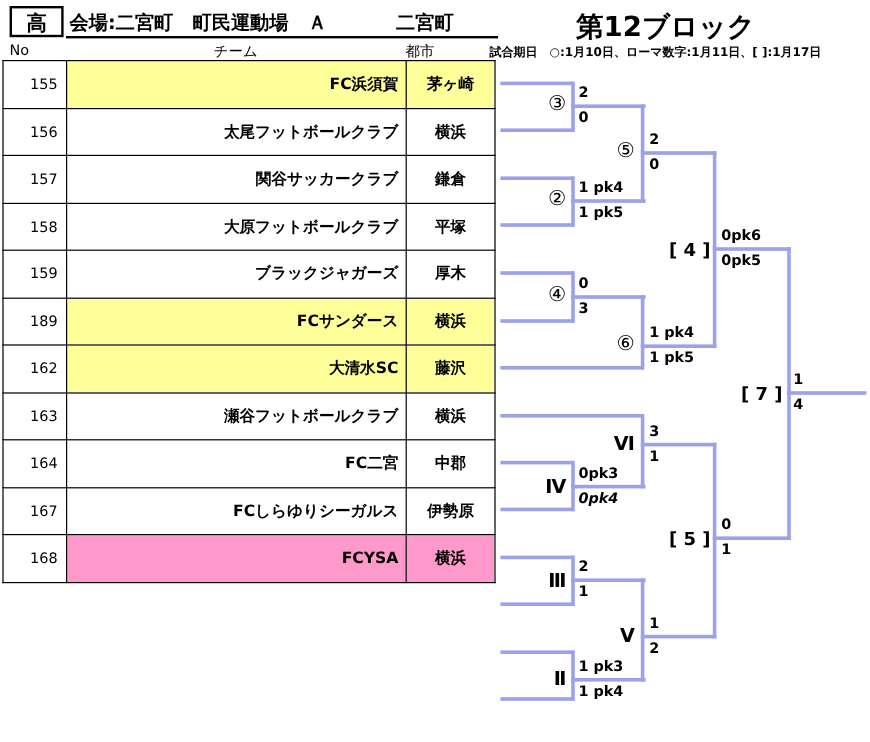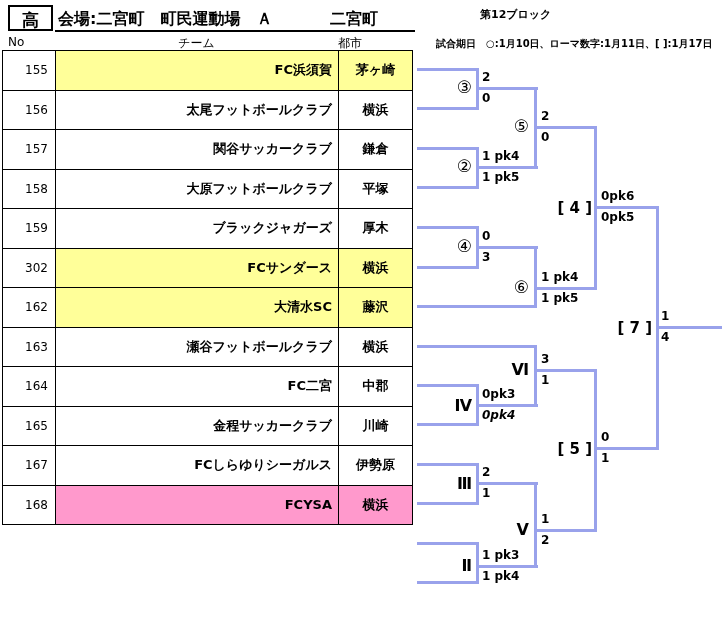--- a/index.html
+++ b/index.html
@@ -6,24 +6,24 @@
   body{
     width:725px;height:618px;position:relative;background:#fff;
     font-family:"DejaVu Sans",sans-serif;color:#000;overflow:hidden;
   }
   .abs{position:absolute;}
   
   .badge{left:8px;top:5px;width:45px;height:26px;border:2px solid #000;
     font-size:17px;font-weight:bold;text-align:center;line-height:26px;box-sizing:border-box;}
   .venue{left:58px;top:9px;font-size:16px;font-weight:bold;white-space:nowrap;}
   .town{left:330px;top:9px;font-size:16px;font-weight:bold;white-space:nowrap;}
-  .block{left:480px;top:7px;font-size:11px;font-weight:bold;white-space:nowrap;}
+  .block{left:480px;top:7px;font-size:23px;font-weight:bold;white-space:nowrap;}
   .hrule{left:55px;top:30px;width:360px;height:2px;background:#000;}
   .colhead{font-size:12px;top:35px;white-space:nowrap;}
-  .legend{left:436px;top:37px;font-size:10px;font-weight:bold;white-space:nowrap;}
+  .legend{left:408px;top:37px;font-size:10px;font-weight:bold;white-space:nowrap;}
   
   table.teams{position:absolute;left:2px;top:50px;border-collapse:collapse;table-layout:fixed;}
   table.teams td{border:1px solid #000;height:39.5px;box-sizing:border-box;overflow:hidden;white-space:nowrap;}
   td.c-no{width:53px;text-align:right;padding-right:7px;font-size:12px;}
   td.c-team{width:283px;text-align:right;padding-right:6px;font-size:13px;font-weight:bold;}
   td.c-city{width:74px;text-align:center;font-size:13px;font-weight:bold;}
   tr.hl-yellow td.c-team,tr.hl-yellow td.c-city{background:var(--highlight-yellow);}
   tr.hl-pink td.c-team,tr.hl-pink td.c-city{background:var(--highlight-pink);}
   
   .hl{position:absolute;height:3px;background:var(--bracket-line);}
@@ -67,43 +67,38 @@
     <td class="c-no">158</td>
     <td class="c-team">大原フットボールクラブ</td>
     <td class="c-city">平塚</td>
   </tr>
   <tr>
     <td class="c-no">159</td>
     <td class="c-team">ブラックジャガーズ</td>
     <td class="c-city">厚木</td>
   </tr>
   <tr class="hl-yellow">
-    <td class="c-no">302</td>
+    <td class="c-no">189</td>
     <td class="c-team">FCサンダース</td>
     <td class="c-city">横浜</td>
   </tr>
   <tr class="hl-yellow">
     <td class="c-no">162</td>
     <td class="c-team">大清水SC</td>
     <td class="c-city">藤沢</td>
   </tr>
   <tr>
     <td class="c-no">163</td>
     <td class="c-team">瀬谷フットボールクラブ</td>
     <td class="c-city">横浜</td>
   </tr>
   <tr>
     <td class="c-no">164</td>
     <td class="c-team">FC二宮</td>
     <td class="c-city">中郡</td>
-  </tr>
-  <tr>
-    <td class="c-no">165</td>
-    <td class="c-team">金程サッカークラブ</td>
-    <td class="c-city">川崎</td>
   </tr>
   <tr>
     <td class="c-no">167</td>
     <td class="c-team">FCしらゆりシーガルス</td>
     <td class="c-city">伊勢原</td>
   </tr>
   <tr class="hl-pink">
     <td class="c-no">168</td>
     <td class="c-team">FCYSA</td>
     <td class="c-city">横浜</td>

